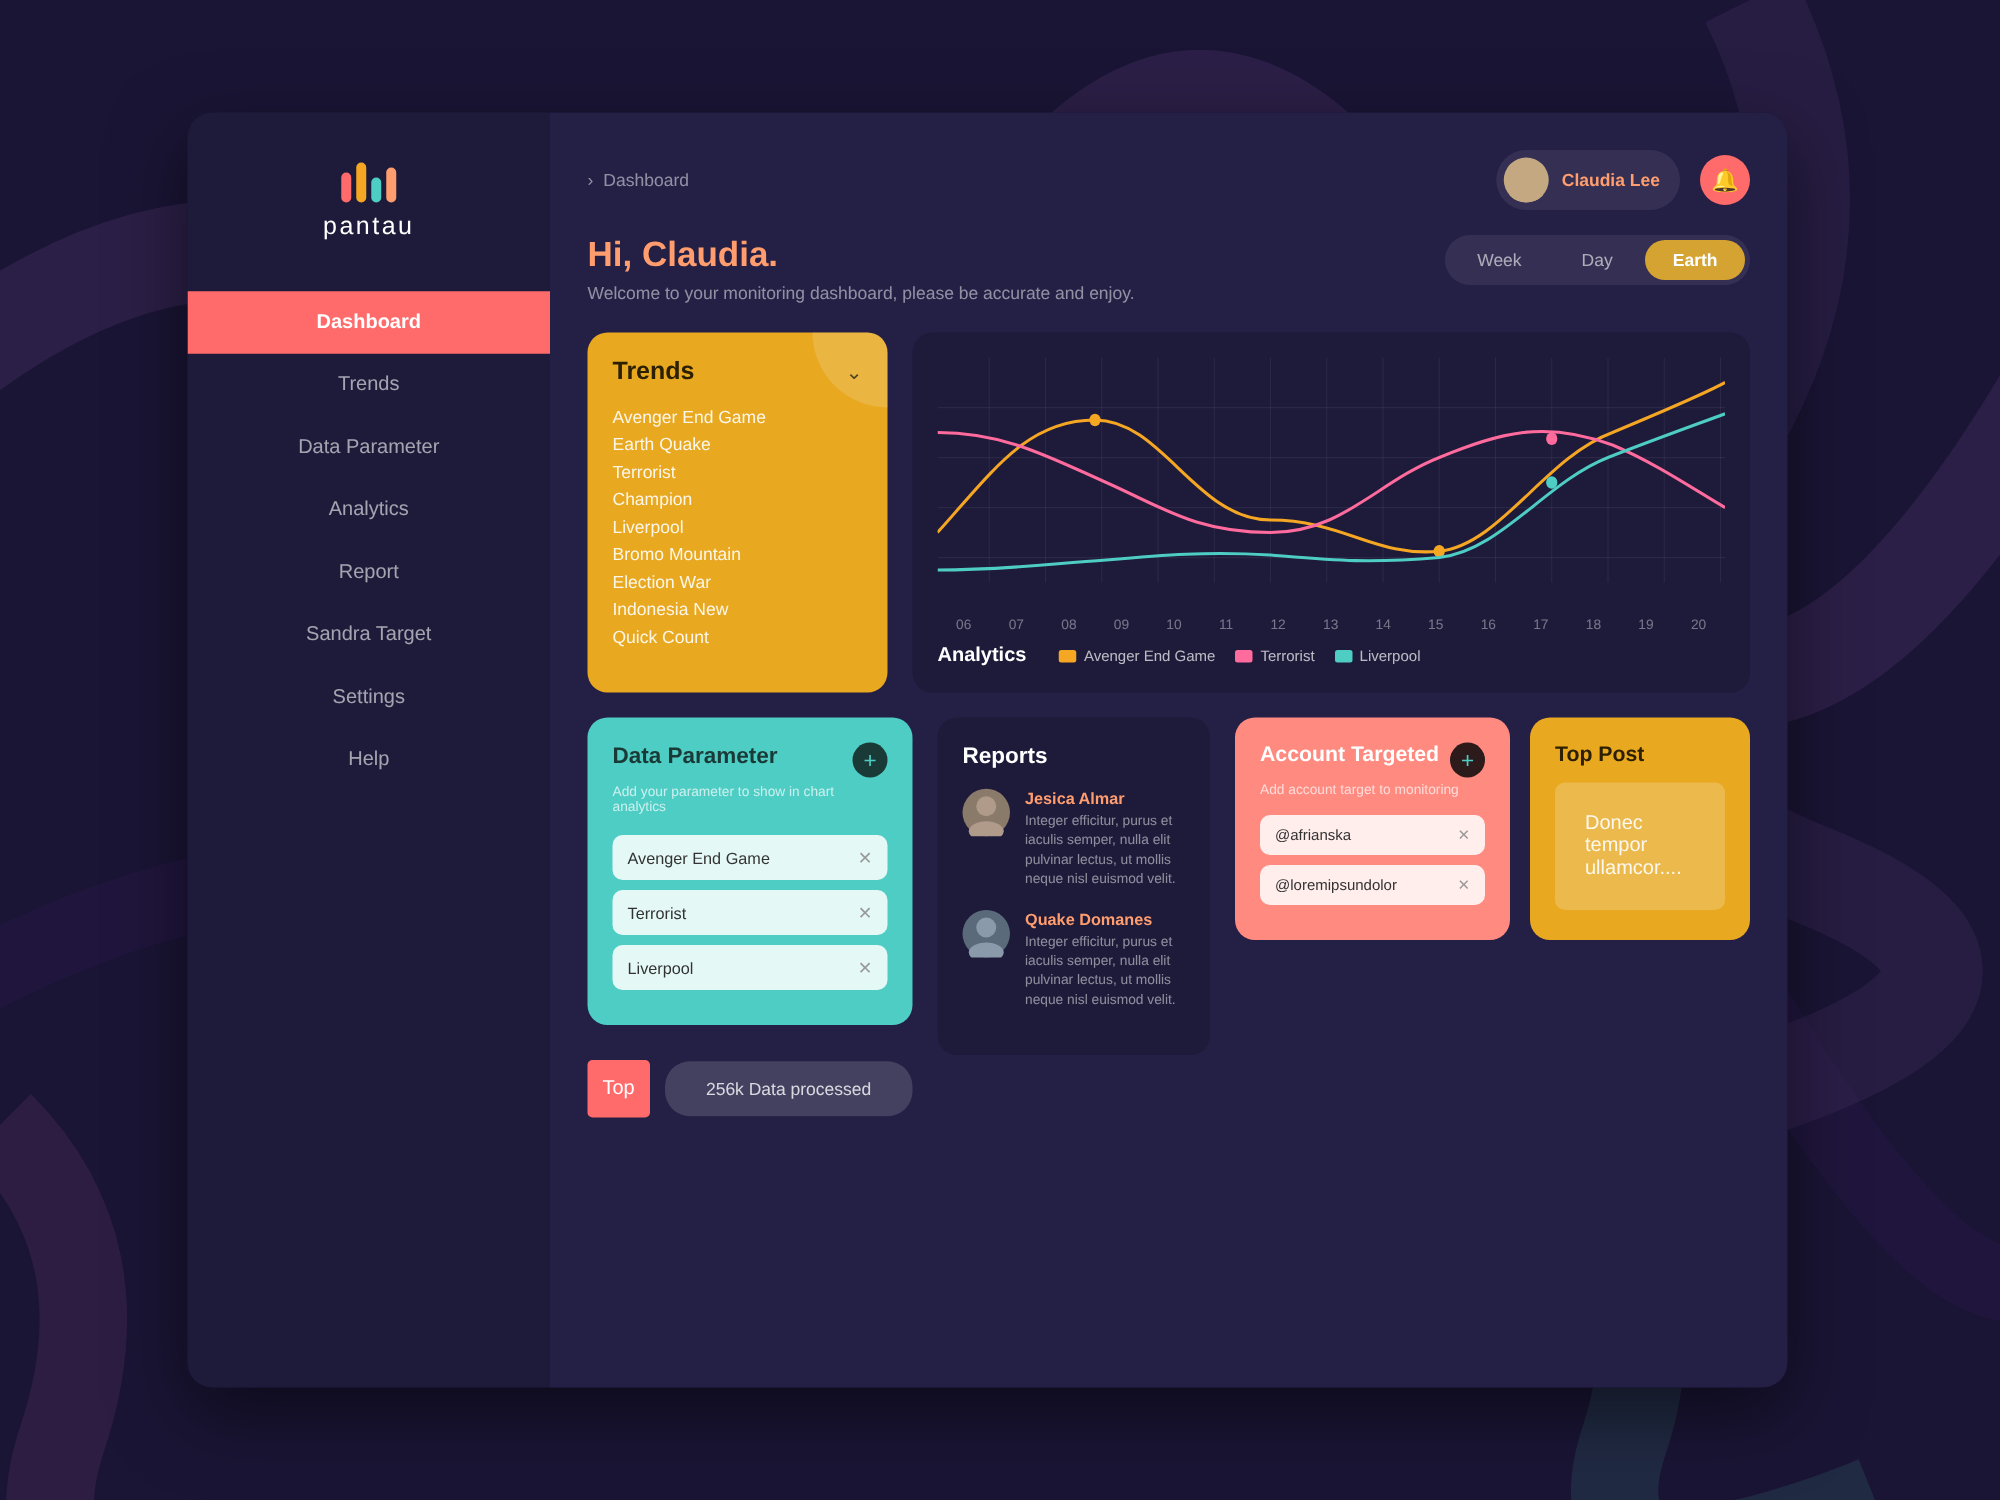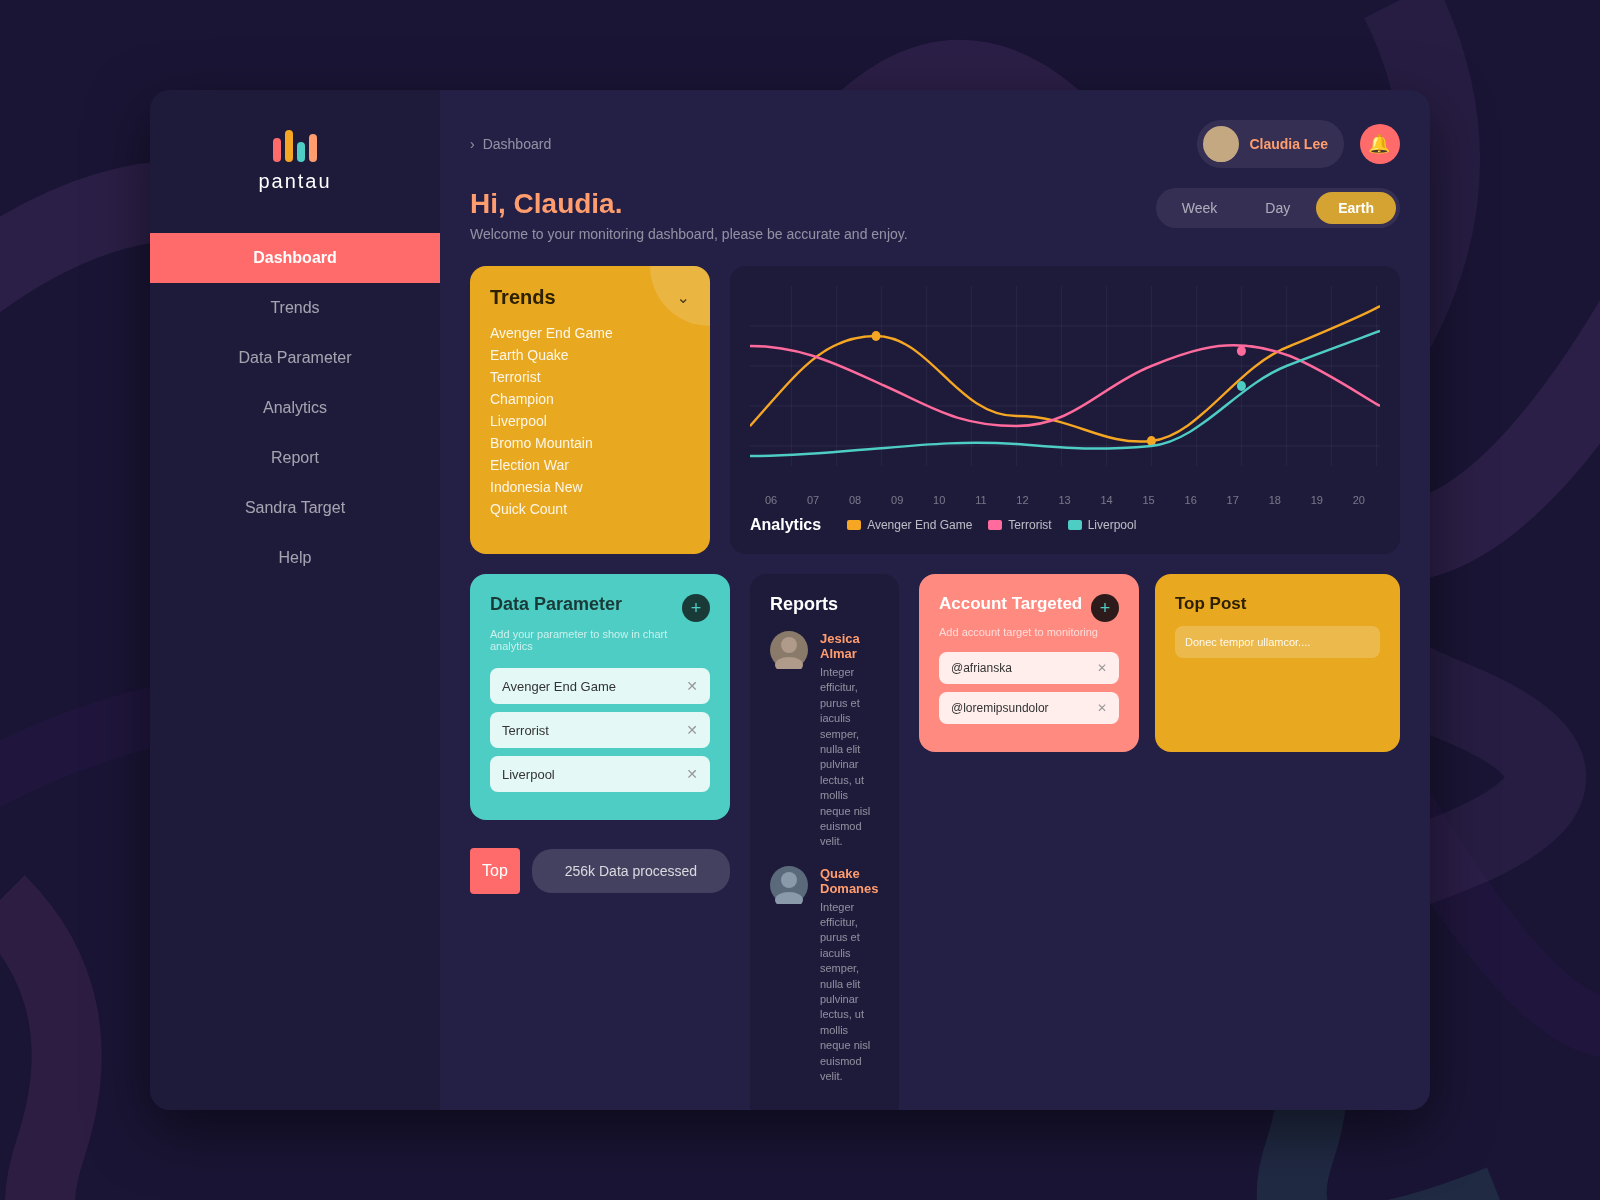--- a/index.html
+++ b/index.html
@@ -470,40 +470,40 @@
       background: rgba(255,255,255,0.85);
       border-radius: 8px;
       padding: 9px 12px;
       margin-bottom: 8px;
       font-size: 12px;
       color: #333;
     }
 
     
     .top-post-card {
-      width: 245px;
+      width: 176px;
       background: #e8a820;
       border-radius: 16px;
       padding: 20px;
       flex-shrink: 0;
     }
 
     .top-post-title {
       color: #2d2000;
       font-size: 17px;
       font-weight: 700;
       margin-bottom: 12px;
     }
 
     .top-post-text {
       color: rgba(255,255,255,0.9);
-      font-size: 11px;
+      font-size: 16px;
       background: rgba(255,255,255,0.2);
       border-radius: 8px;
-      padding: 10px;
+      padding: 24px;
     }
 
     
     .bottom-row {
       display: flex;
       align-items: center;
       gap: 12px;
       margin-top: 16px;
     }
 
@@ -569,20 +569,21 @@
       <div class="logo-title">pantau</div>
     </div>
 
     <nav class="nav-menu">
       <div class="nav-item active">Dashboard</div>
       <div class="nav-item">Trends</div>
       <div class="nav-item">Data Parameter</div>
       <div class="nav-item">Analytics</div>
       <div class="nav-item">Report</div>
       <div class="nav-item">Sandra Target</div>
+      <div class="nav-item">Settings</div>
       <div class="nav-item">Help</div>
     </nav>
   </div>
 
   <div class="content">
 
     <div class="header">
       <div class="breadcrumb">
         <span>›</span>
         <span>Dashboard</span>

